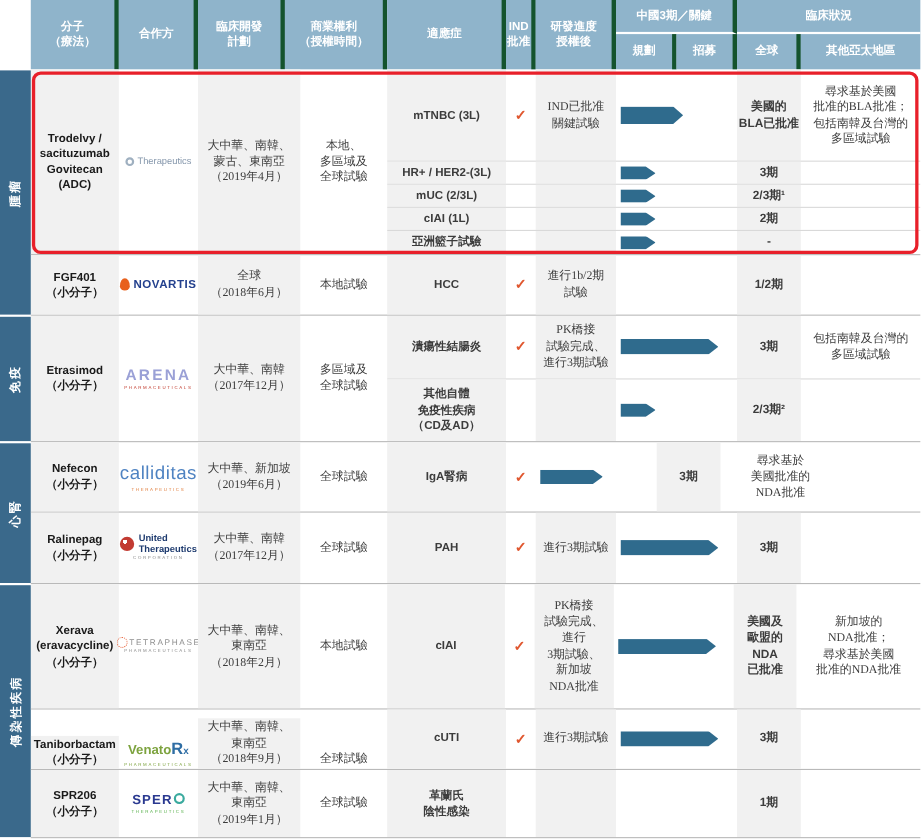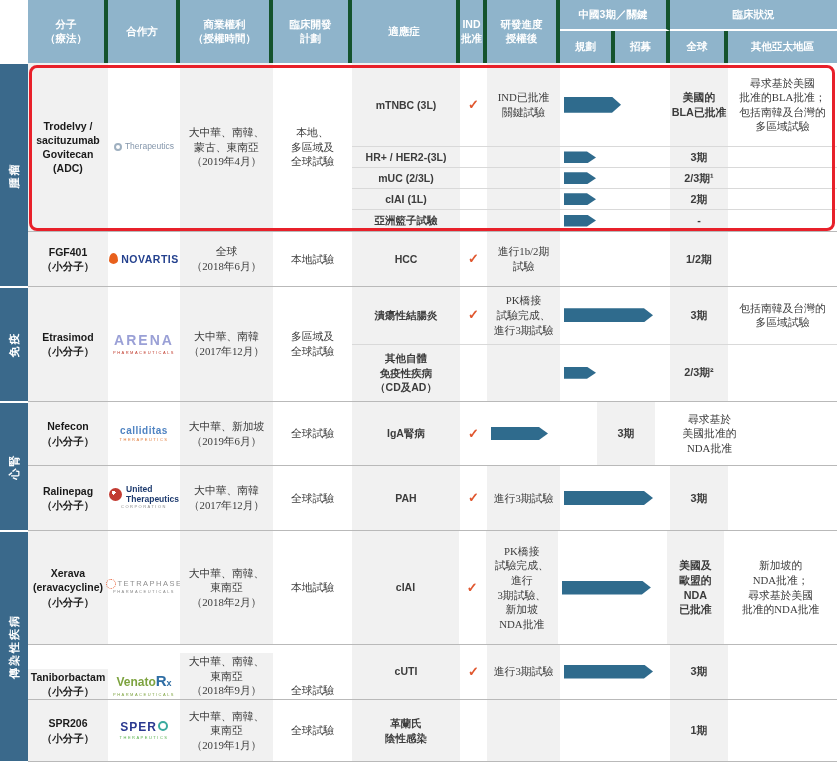--- a/index.html
+++ b/index.html
@@ -44,44 +44,44 @@
 .lg-col.left{align-items:flex-start}
 .lg-row{display:flex;align-items:center;gap:2px}
 .lg-row.base{align-items:baseline;gap:0}
 .lg-sub{font-size:4px;letter-spacing:1.5px;line-height:1.6}
 .lg-sub.red{color:#c0392b}.lg-sub.orange{color:#e07b39}.lg-sub.gray{color:#8a8a8a}.lg-sub.green{color:#7da33f}.lg-sub.green2{color:#58b14c}
 .lg-ring{width:8px;height:8px;border:2px solid #9fb0c0;border-radius:50%;display:inline-block;margin-right:3px}
 .lg-imm{color:#8496ab;font-size:8.5px}
 .lg-flame{width:9px;height:11px;background:#e8601c;border-radius:50% 50% 50% 50%/65% 65% 35% 35%;display:inline-block;margin-right:3px}
 .lg-nov{color:#24418e;font-weight:bold;font-size:10.5px;letter-spacing:.5px}
 .lg-arena{color:#9aa0d6;font-size:14px;letter-spacing:2px;font-weight:bold}
-.lg-call{color:#4f83c2;font-weight:bold;font-size:10px;letter-spacing:.5px}
+.lg-call{color:#4f83c2;font-weight:normal;font-size:17px;letter-spacing:.5px}
 .lg-ut-ic{width:13px;height:13px;border-radius:50%;background:radial-gradient(circle at 35% 35%,#ffffff 0 2px,#c23b32 2px);display:inline-block;margin-right:2px}
 .lg-ut{color:#1d3a6e;font-weight:bold;font-size:8.5px;line-height:1.1}
 .lg-tp-ic{width:10px;height:10px;border:1.5px dotted #e8623a;border-radius:50%;display:inline-block}
 .lg-tp{color:#8f8f8f;font-size:7.5px;letter-spacing:1.5px}
 .lg-ven{color:#7da33f;font-size:12px;font-weight:bold}
 .lg-vr{color:#2e6da4;font-size:15px;font-weight:bold}
 .lg-vx{color:#2e6da4;font-size:9px;font-weight:bold}
 .lg-sp{color:#2a3990;font-weight:bold;font-size:12px;letter-spacing:1px}
 .lg-sp-o{width:10px;height:10px;border:2.5px solid #3aaa9e;border-radius:50%;display:inline-block;margin-left:1px}
 </style>
 </head>
 <body>
 
 <div class="page">
   <div class="thead">
       <div class="h-spacer" style="width: 28px;"></div>
       <div class="h-cell" style="width: 80px;">分子
 （療法）</div>
       <div class="h-cell" style="width: 72px;">合作方</div>
+      <div class="h-cell" style="width: 79px;">臨床開發
+計劃</div>
       <div class="h-cell" style="width: 93px;">商業權利
 （授權時間）</div>
-      <div class="h-cell" style="width: 79px;">臨床開發
-計劃</div>
       <div class="h-cell" style="width: 108px;">適應症</div>
       <div class="h-cell" style="width: 27px;">IND
 批准</div>
       <div class="h-cell" style="width: 73px;">研發進度
 授權後</div>
       <div class="h-group" style="width: 110px;">
         <div class="h-group-label">中國3期／關鍵</div>
         <div class="h-subs">
           <div class="h-sub" style="width: 55px;">規劃</div>
           <div class="h-sub" style="width: 55px;">招募</div>

